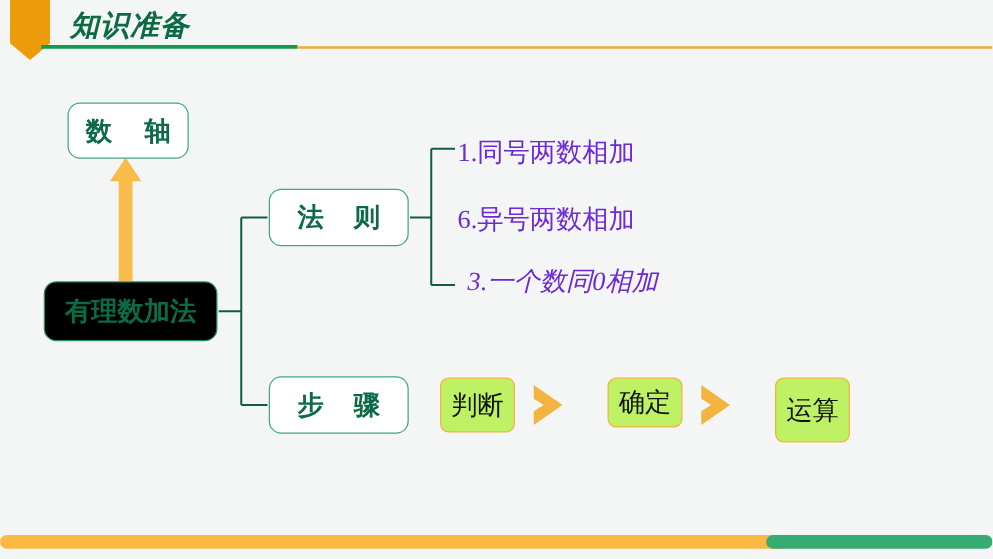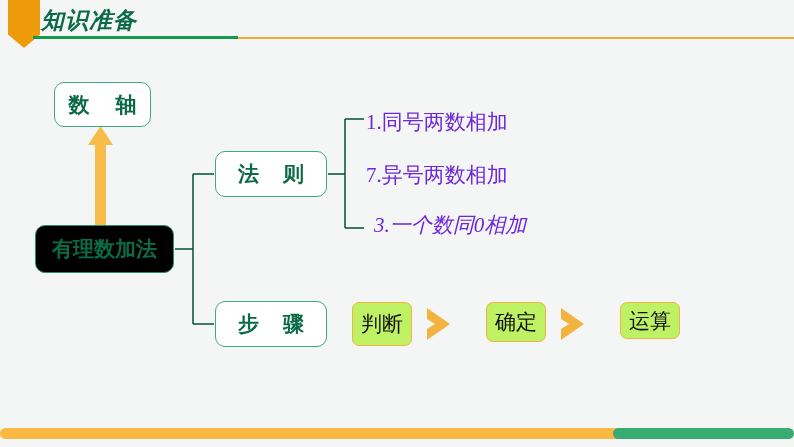--- a/index.html
+++ b/index.html
@@ -37,20 +37,21 @@
     position: absolute;
     left: 41px;
     top: 6px;
     font-size: 23px;
     font-weight: bold;
     font-style: italic;
     color: #0c6b46;
     letter-spacing: 1px;
     line-height: 28px;
     white-space: nowrap;
+    padding-left: 15px;
   }
   .header-rule-green {
     position: absolute;
     left: 33px;
     top: 36px;
     width: 205px;
     height: 3px;
     background: #139a4d;
   }
   .header-rule-orange {
@@ -123,21 +124,21 @@
   #node-root       { left: 35px;  top: 225px; width: 139px; height: 48px; }
 
   #node-rule       { left: 215px; top: 151px; width: 112px; height: 46px; }
   #node-rule .sp   { display:inline-block; width: 24px; }
 
   #node-steps      { left: 215px; top: 301px; width: 112px; height: 46px; }
   #node-steps .sp  { display:inline-block; width: 24px; }
 
   #step-1 { left: 352px; top: 302px; width: 60px; height: 44px; }
   #step-2 { left: 486px; top: 302px; width: 60px; height: 40px; }
-  #step-3 { left: 620px; top: 302px; width: 60px; height: 37px; }
+  #step-3 { left: 620px; top: 302px; width: 60px; height: 52px; }
 
   
   .rule-line {
     position: absolute;
     font-family: "Liberation Serif", "DejaVu Serif", serif;
     font-size: 21px;
     color: #6d28d9;
     white-space: nowrap;
     line-height: 24px;
   }
@@ -207,21 +208,21 @@
     <span>则</span>
   </div>
 
   <div class="node node-green" id="node-steps">
     <span>步</span>
     <span class="sp"></span>
     <span>骤</span>
   </div>
 
   <div class="rule-line" id="rule-1">1.同号两数相加</div>
-  <div class="rule-line" id="rule-2">7.异号两数相加</div>
+  <div class="rule-line" id="rule-2">6.异号两数相加</div>
   <div class="rule-line" id="rule-3">3.一个数同0相加</div>
 
   <div class="node node-step" id="step-1">
     <span>判断</span>
   </div>
 
   <svg class="chevron" id="chev-1" viewBox="0 0 34 38" xmlns="http://www.w3.org/2000/svg">
     <path d="M 3 3 L 26 19 L 3 35 L 3 24 L 11 19 L 3 14 Z" fill="#f3b43f"></path>
   </svg>
 

